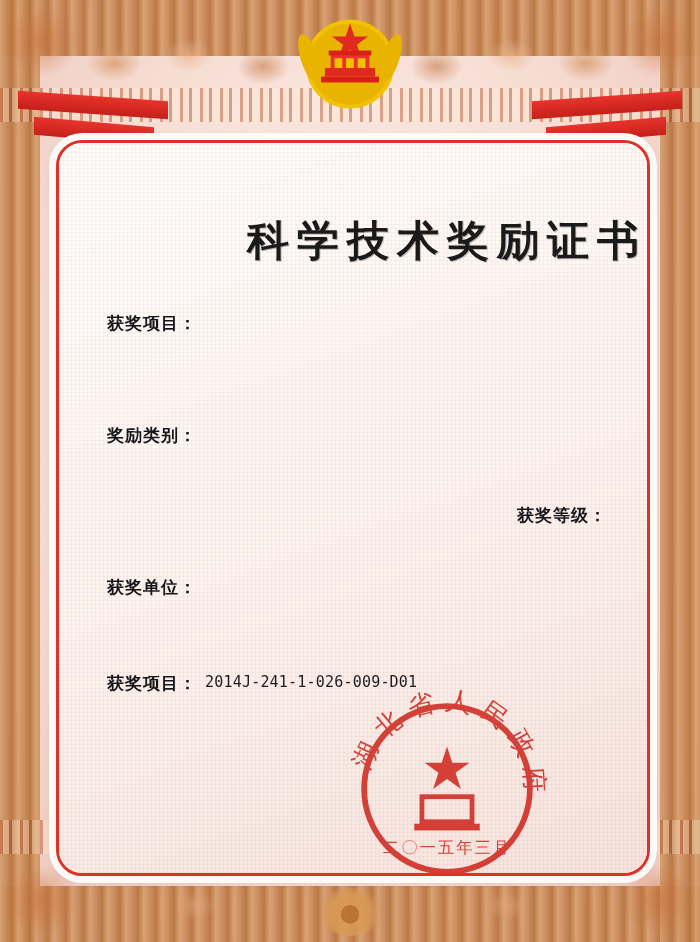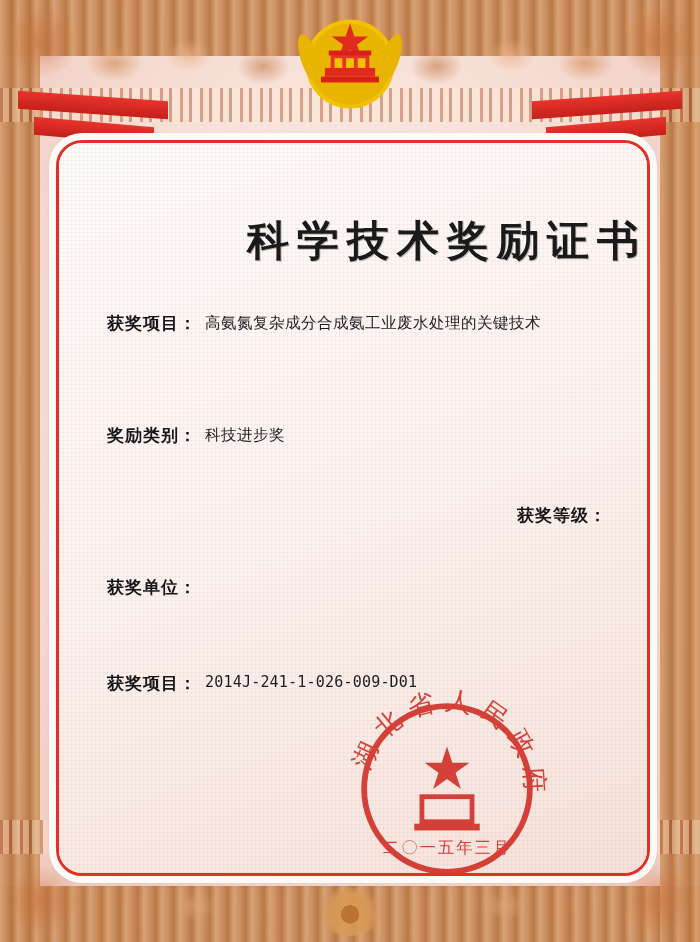--- a/index.html
+++ b/index.html
@@ -189,21 +189,21 @@
     line-height: 1.55;
     letter-spacing: .5px;
   }
   .field-value.mono {
     font-family: "DejaVu Sans Mono", "Liberation Mono", monospace;
     font-size: 15px;
     letter-spacing: .2px;
   }
 
   .f-project { top: 168px; }
-  .f-category { top: 280px; }
+  .f-category { top: 280px; flex-direction: column; }
   .f-grade { top: 360px; justify-content: flex-end; }
   .f-unit { top: 432px; flex-direction: column; }
   .f-number { top: 528px; }
 
   
   .seal {
     position: absolute;
     left: 282px;
     top: 540px;
     width: 212px;
@@ -255,26 +255,24 @@
 
   <div class="inner-frame">
     <div class="paper-texture"></div>
 
     <div class="content">
 
       <div class="cert-title">科学技术奖励证书</div>
 
       <div class="field f-project">
         <div class="field-label">获奖项目：</div>
-        <div class="field-value">高氨氮复杂成分合成氨工业废水处理的关键技术</div>
       </div>
 
       <div class="field f-category">
         <div class="field-label">奖励类别：</div>
-        <div class="field-value">科技进步奖</div>
       </div>
 
       <div class="field f-grade">
         <div class="field-label">获奖等级：</div>
       </div>
 
       <div class="field f-unit">
         <div class="field-label">获奖单位：</div>
       </div>
 

